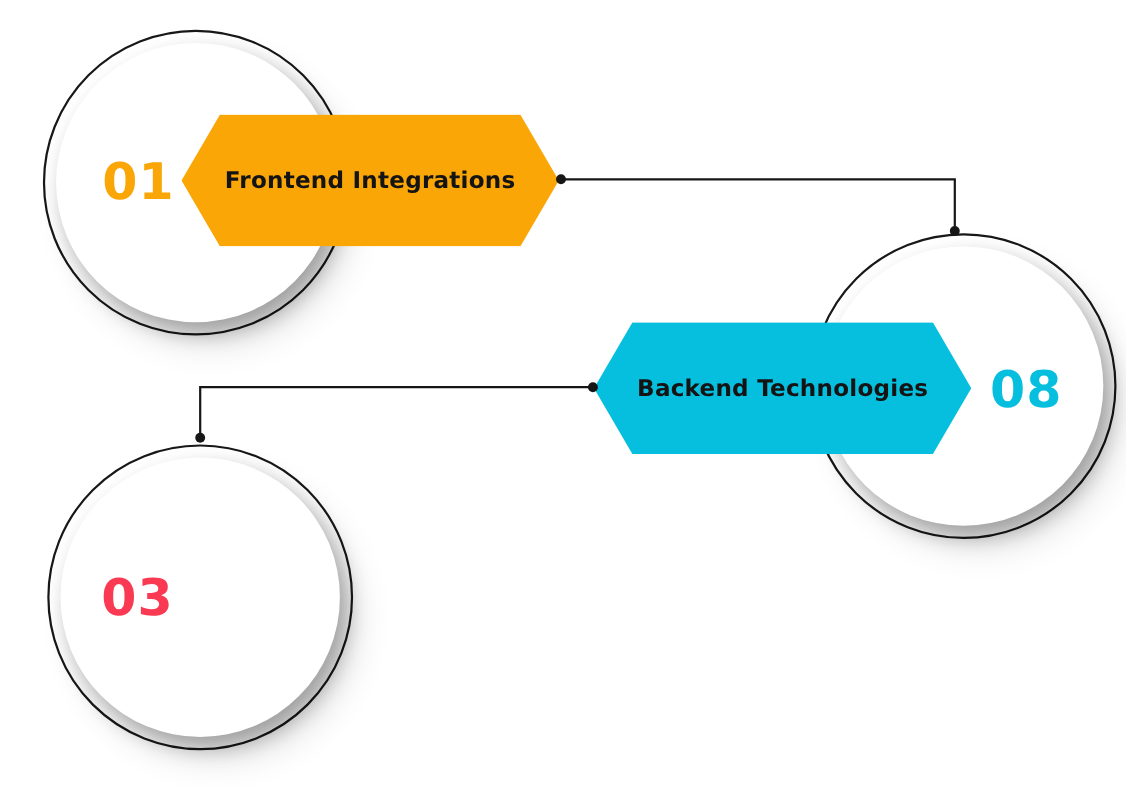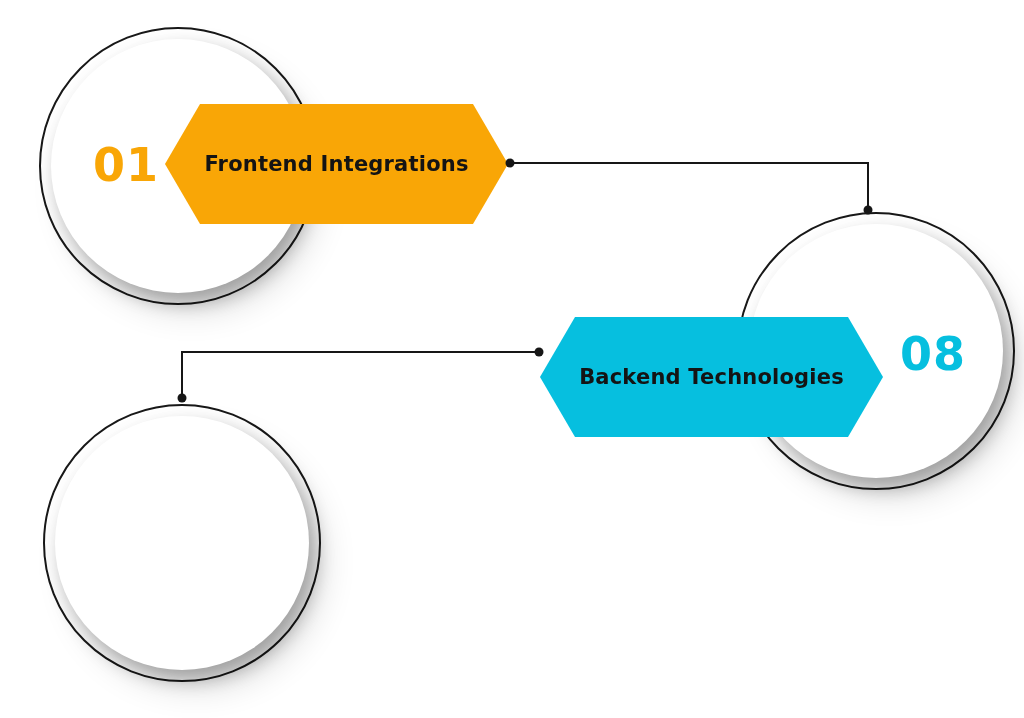--- a/index.html
+++ b/index.html
@@ -51,21 +51,21 @@
   .banner {
     position: absolute;
     width: 343px;
     height: 120px;
     display: flex;
     align-items: center;
     justify-content: center;
     clip-path: polygon(0 50%, 35px 0, calc(100% - 35px) 0, 100% 50%, calc(100% - 35px) 100%, 35px 100%);
   }
   .banner-1 { left: 165px; top: 104px; }
-  .banner-2 { left: 540px; top: 293px; margin-top: 24px; }
+  .banner-2 { left: 540px; top: 293px; }
   .banner-3 { left: 166px; top: 483px; }
 
   .banner-label {
     font-size: 21px;
     font-weight: bold;
     color: #141414;
     letter-spacing: 0.2px;
     white-space: nowrap;
   }
 
@@ -98,20 +98,21 @@
   <div class="ring ring-2">
     <div class="disc"></div>
     <div class="num num-2" style="color: rgb(6, 191, 223);">08</div>
   </div>
   <div class="banner banner-2" style="background: rgb(6, 191, 223);">
     <span class="banner-label">Backend Technologies</span>
   </div>
 
   <div class="ring ring-3">
     <div class="disc"></div>
+    <div class="num num-3" style="color: rgb(249, 58, 82);">03</div>
   </div>
 
   <svg class="connectors" width="1024" height="718" viewBox="0 0 1024 718">
     <path class="conn" d="M 510 163 H 868 V 206"></path>
     <circle class="dot" cx="510" cy="163" r="4.5"></circle>
     <circle class="dot" cx="868" cy="210" r="4.5"></circle>
 
     <path class="conn" d="M 539 352 H 182 V 394"></path>
     <circle class="dot" cx="539" cy="352" r="4.5"></circle>
     <circle class="dot" cx="182" cy="398" r="4.5"></circle>

